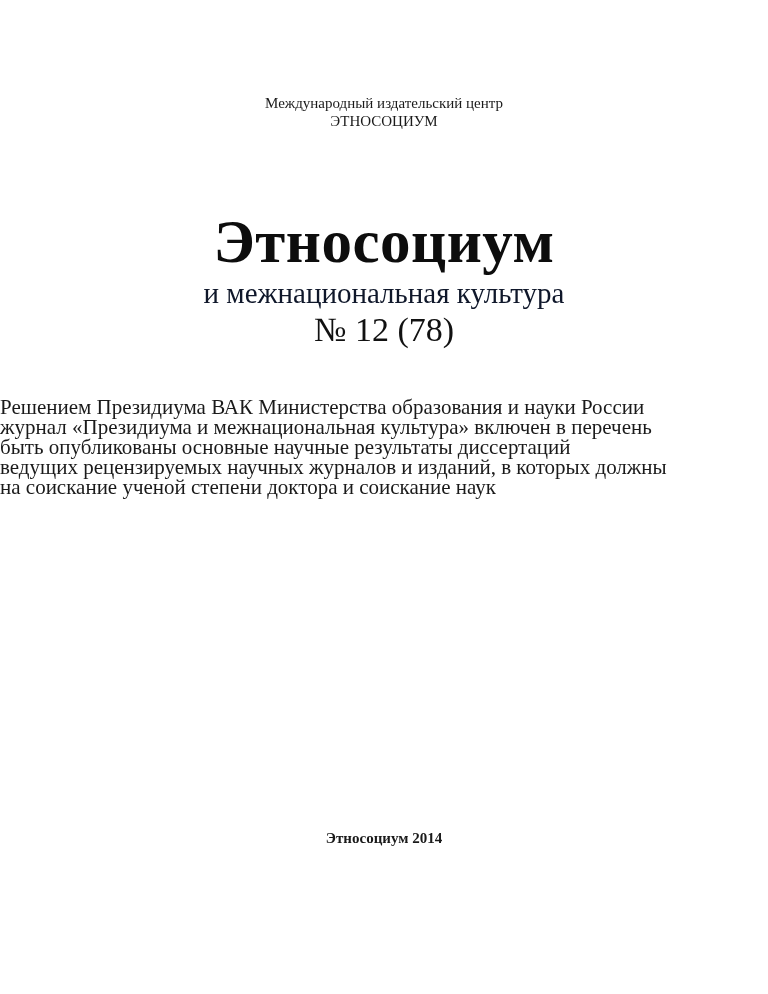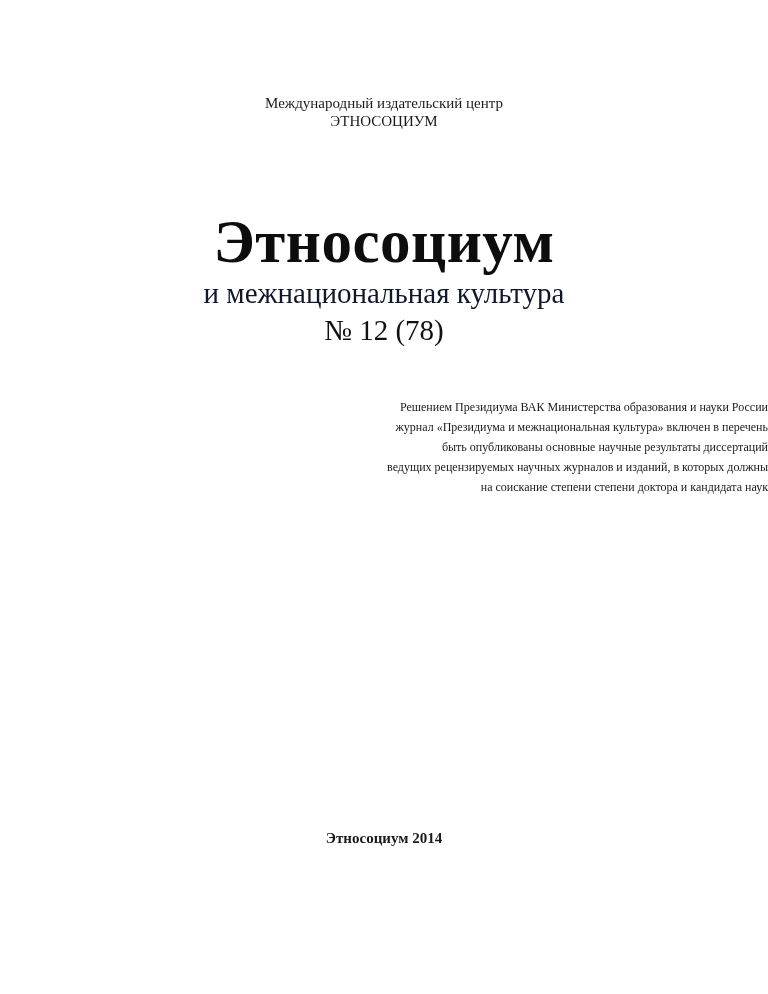--- a/index.html
+++ b/index.html
@@ -48,31 +48,31 @@
       letter-spacing: 0.5px;
     }
     .journal-subtitle {
       top: 276px;
       font-size: 29px;
       line-height: 34px;
       color: #0f172a;
     }
     .issue-number {
       top: 313px;
-      font-size: 29px;
+      font-size: 34px;
       line-height: 34px;
       color: #111;
     }
     .notice {
       position: absolute;
       left: 0;
       top: 397px;
       width: 768px;
-      text-align: right;
-      font-size: 12px;
+      text-align: left;
+      font-size: 21px;
       line-height: 20px;
     }
     .notice-line {
       display: block;
       white-space: nowrap;
     }
     .imprint-city {
       top: 810px;
       font-size: 15px;
       line-height: 18px;
@@ -94,18 +94,18 @@
 
   <div class="center-line journal-title">Этносоциум</div>
   <div class="center-line journal-subtitle">и межнациональная культура</div>
   <div class="center-line issue-number">№ 12 (78)</div>
 
   <div class="notice">
     <span class="notice-line">Решением Президиума ВАК Министерства образования и науки России</span>
     <span class="notice-line">журнал «Президиума и межнациональная культура» включен в перечень</span>
     <span class="notice-line">быть опубликованы основные научные результаты диссертаций</span>
     <span class="notice-line">ведущих рецензируемых научных журналов и изданий, в которых должны</span>
-    <span class="notice-line">на соискание степени степени доктора и кандидата наук</span>
+    <span class="notice-line">на соискание ученой степени доктора и соискание наук</span>
   </div>
 
   <div class="center-line imprint-publisher-year">Этносоциум 2014</div>
 
 </div>
 
 </body></html>

